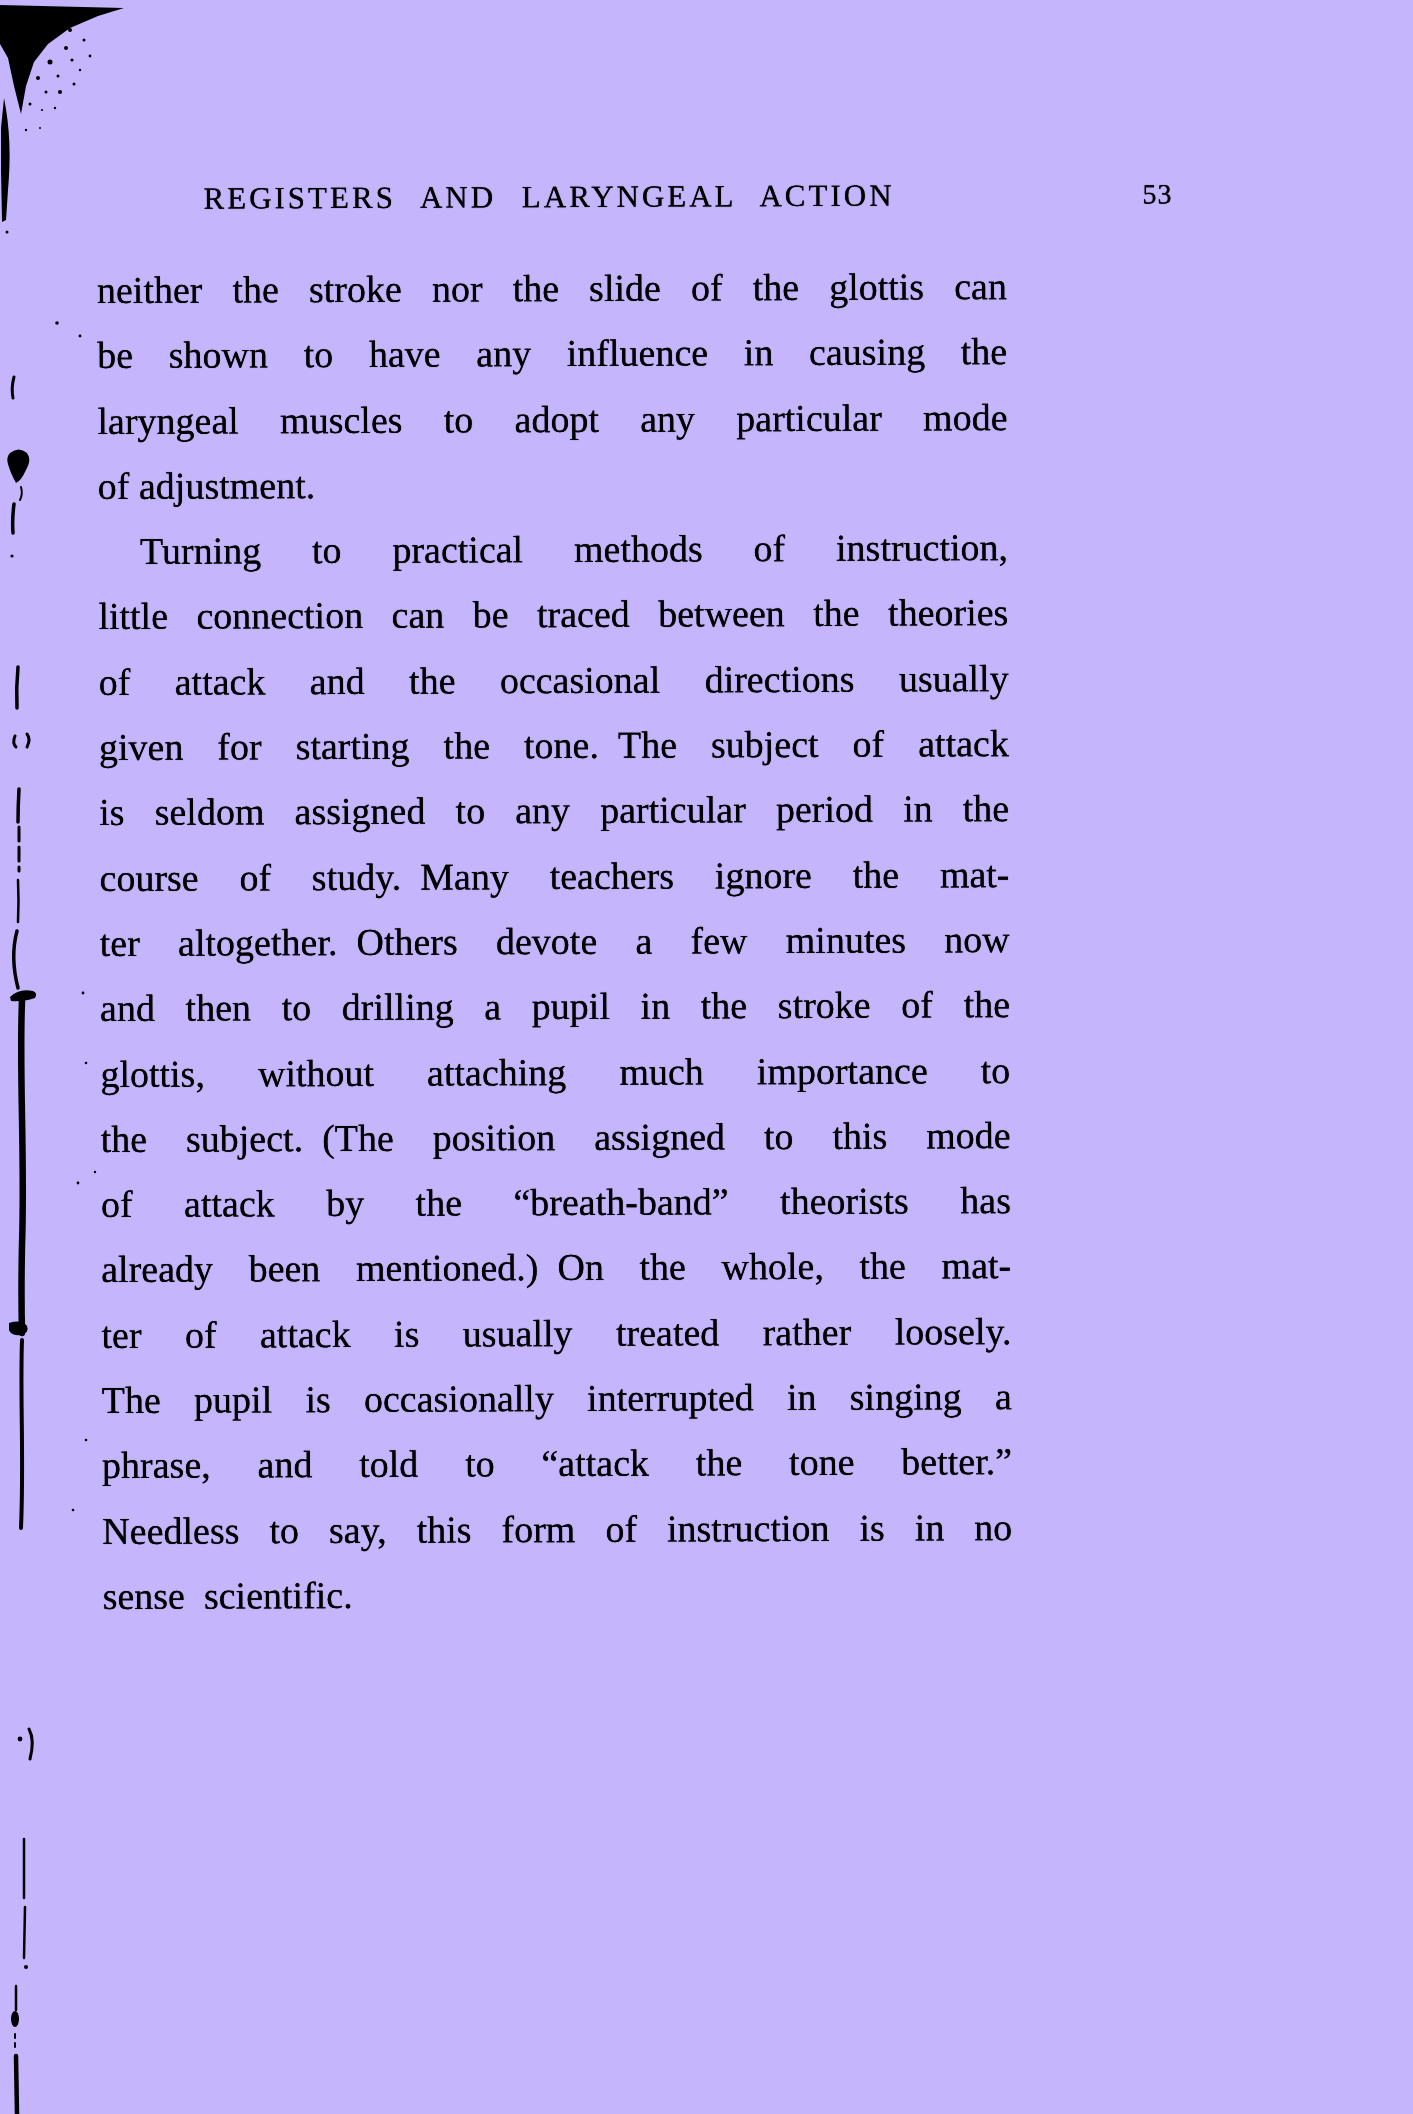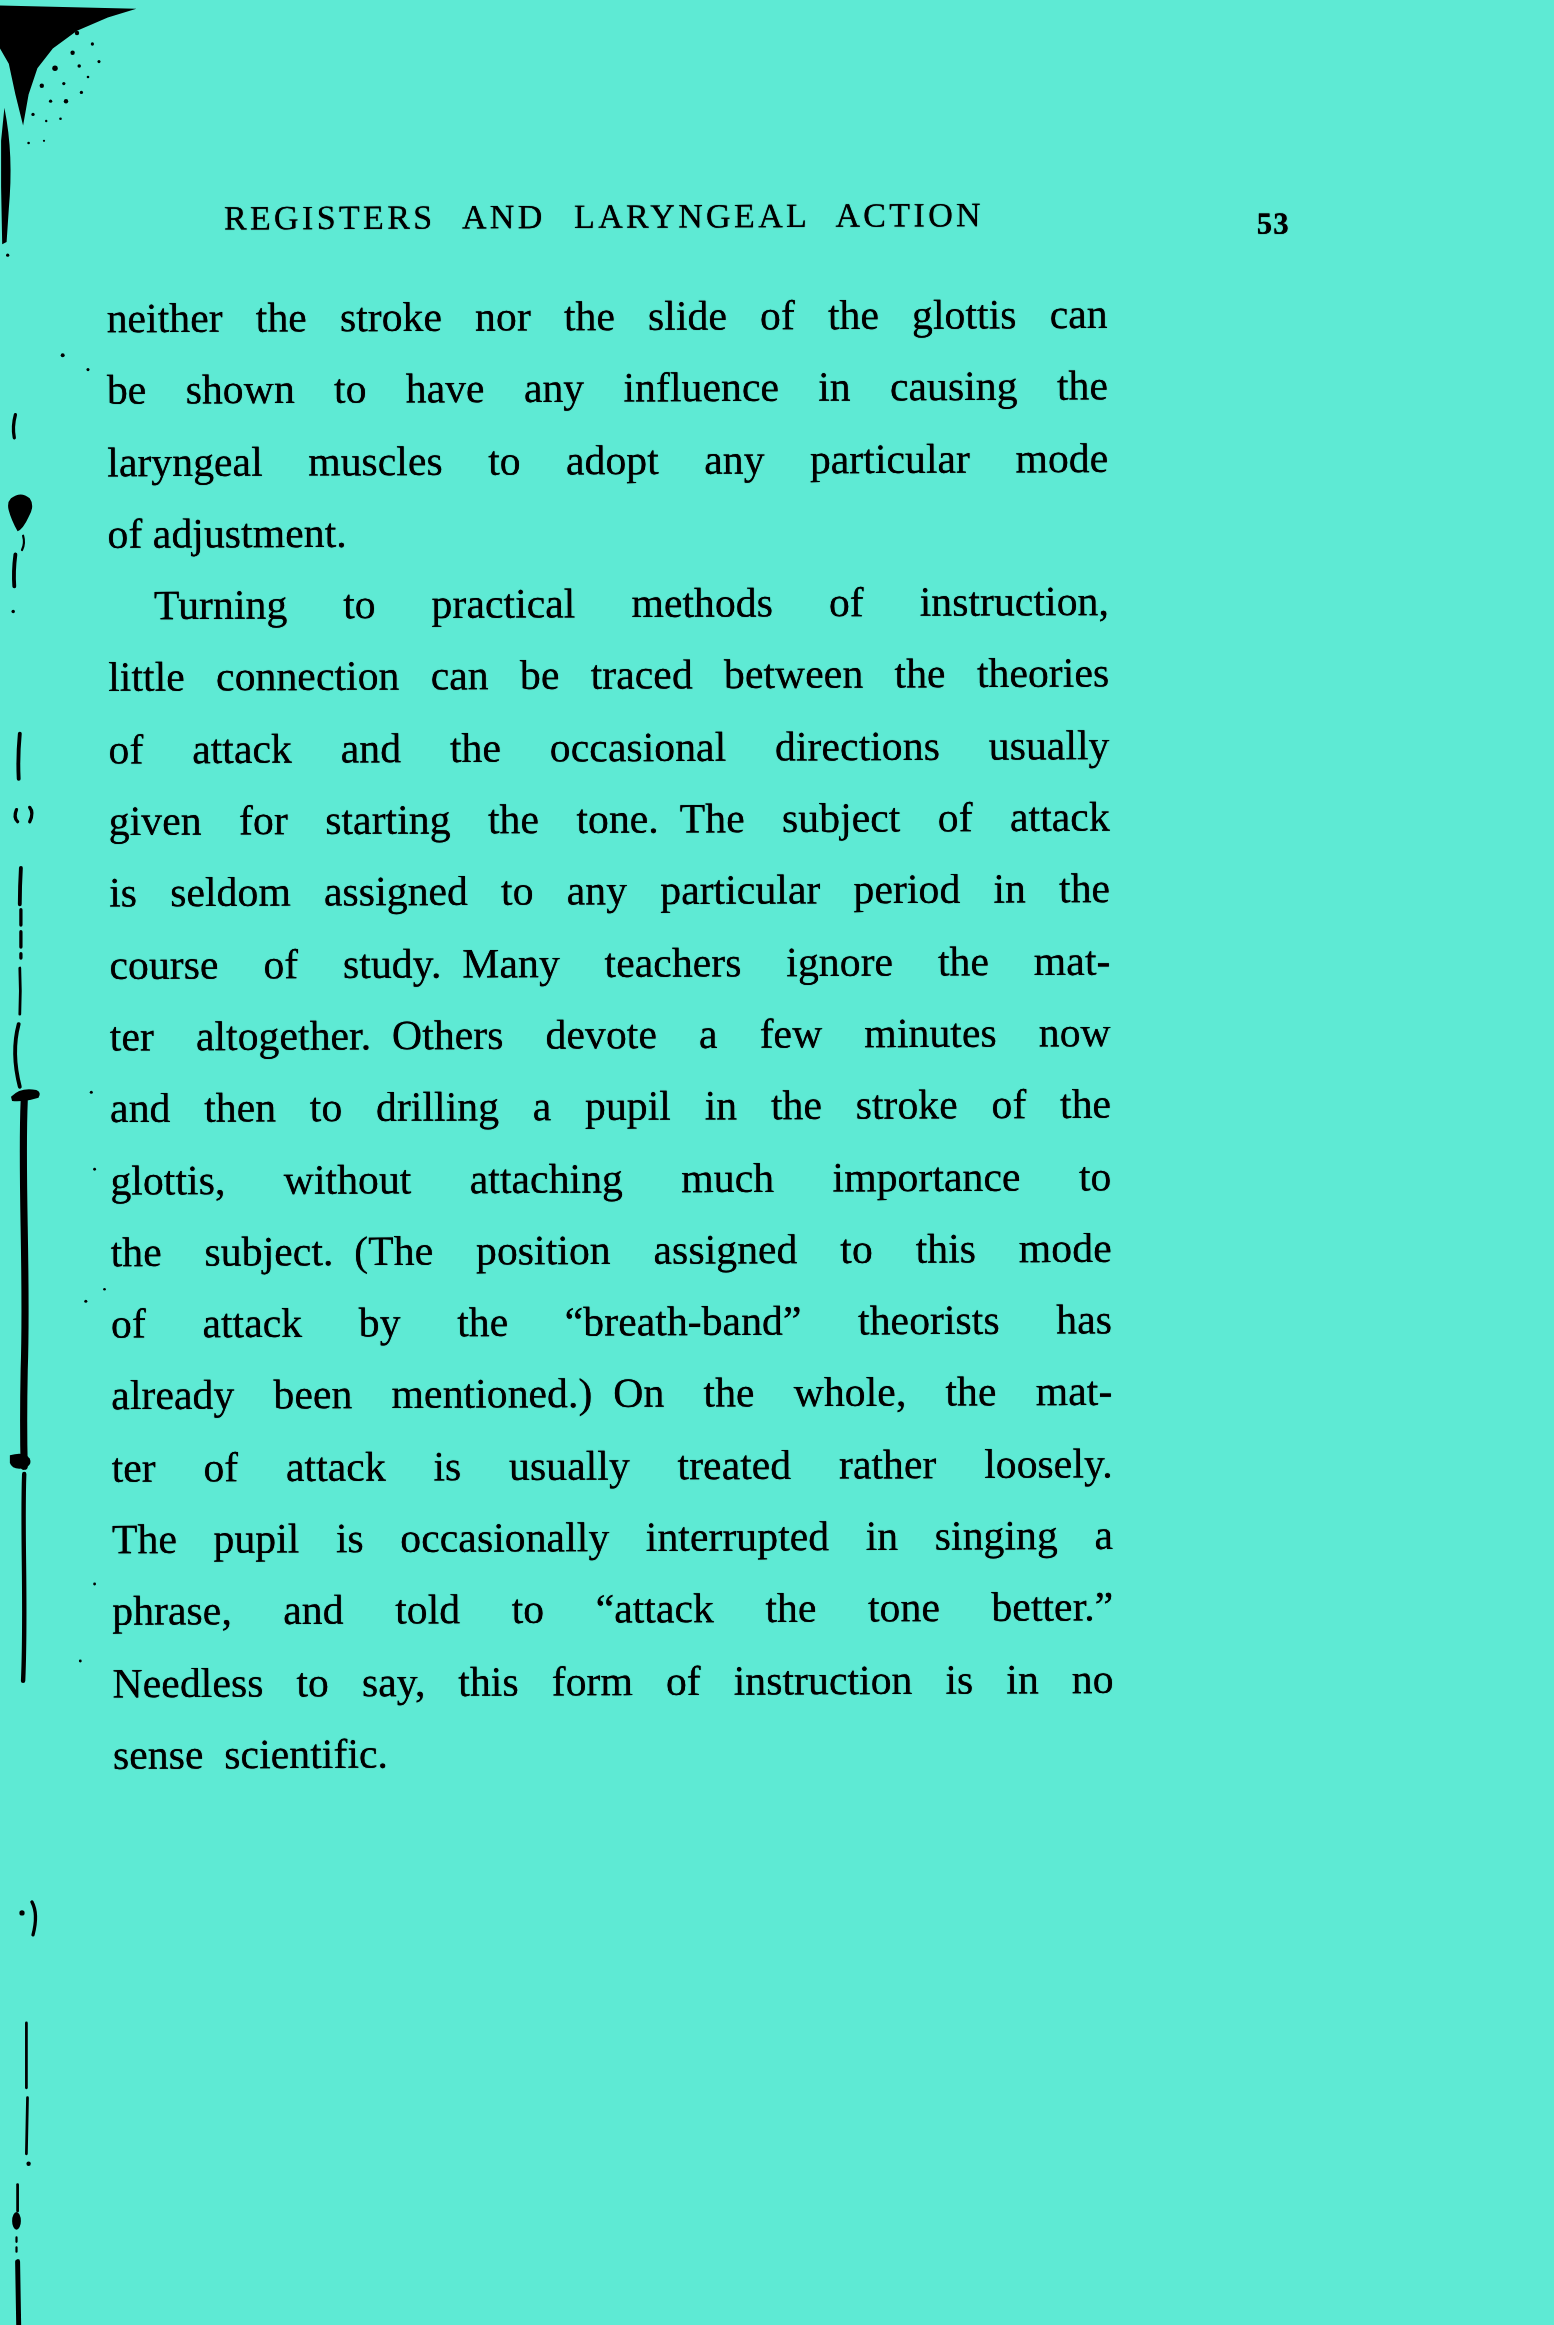--- a/index.html
+++ b/index.html
@@ -4,21 +4,21 @@
 <style>
   html, body {
     margin: 0;
     padding: 0;
     background: #e8e8e8;
   }
   .page {
     position: relative;
     width: 1413px;
     height: 2114px;
-    background: #5eead4;
+    background: #c4b5fd;
     overflow: hidden;
     font-family: "Liberation Serif", serif;
     color: #000;
   }
   .tilt {
     position: absolute;
     left: 0; top: 0;
     width: 100%; height: 100%;
     transform: rotate(-0.25deg);
     transform-origin: 120px 1000px;
@@ -36,23 +36,23 @@
     top: 0;
     font-size: 31px;
     letter-spacing: 3px;
     word-spacing: 15px;
     white-space: nowrap;
     text-shadow: 0 0 0.8px #000;
   }
   .running-head .pagenum {
     position: absolute;
     left: 1146px;
-    top: 12px;
+    top: 2px;
     font-size: 28px;
-    font-weight: bold;
+    font-weight: normal;
     letter-spacing: 1px;
     text-shadow: 0 0 0.8px #000;
   }
   .bodytext {
     position: absolute;
     left: 100px;
     top: 258px;
     width: 910px;
     font-size: 38px;
     line-height: 65.3px;

